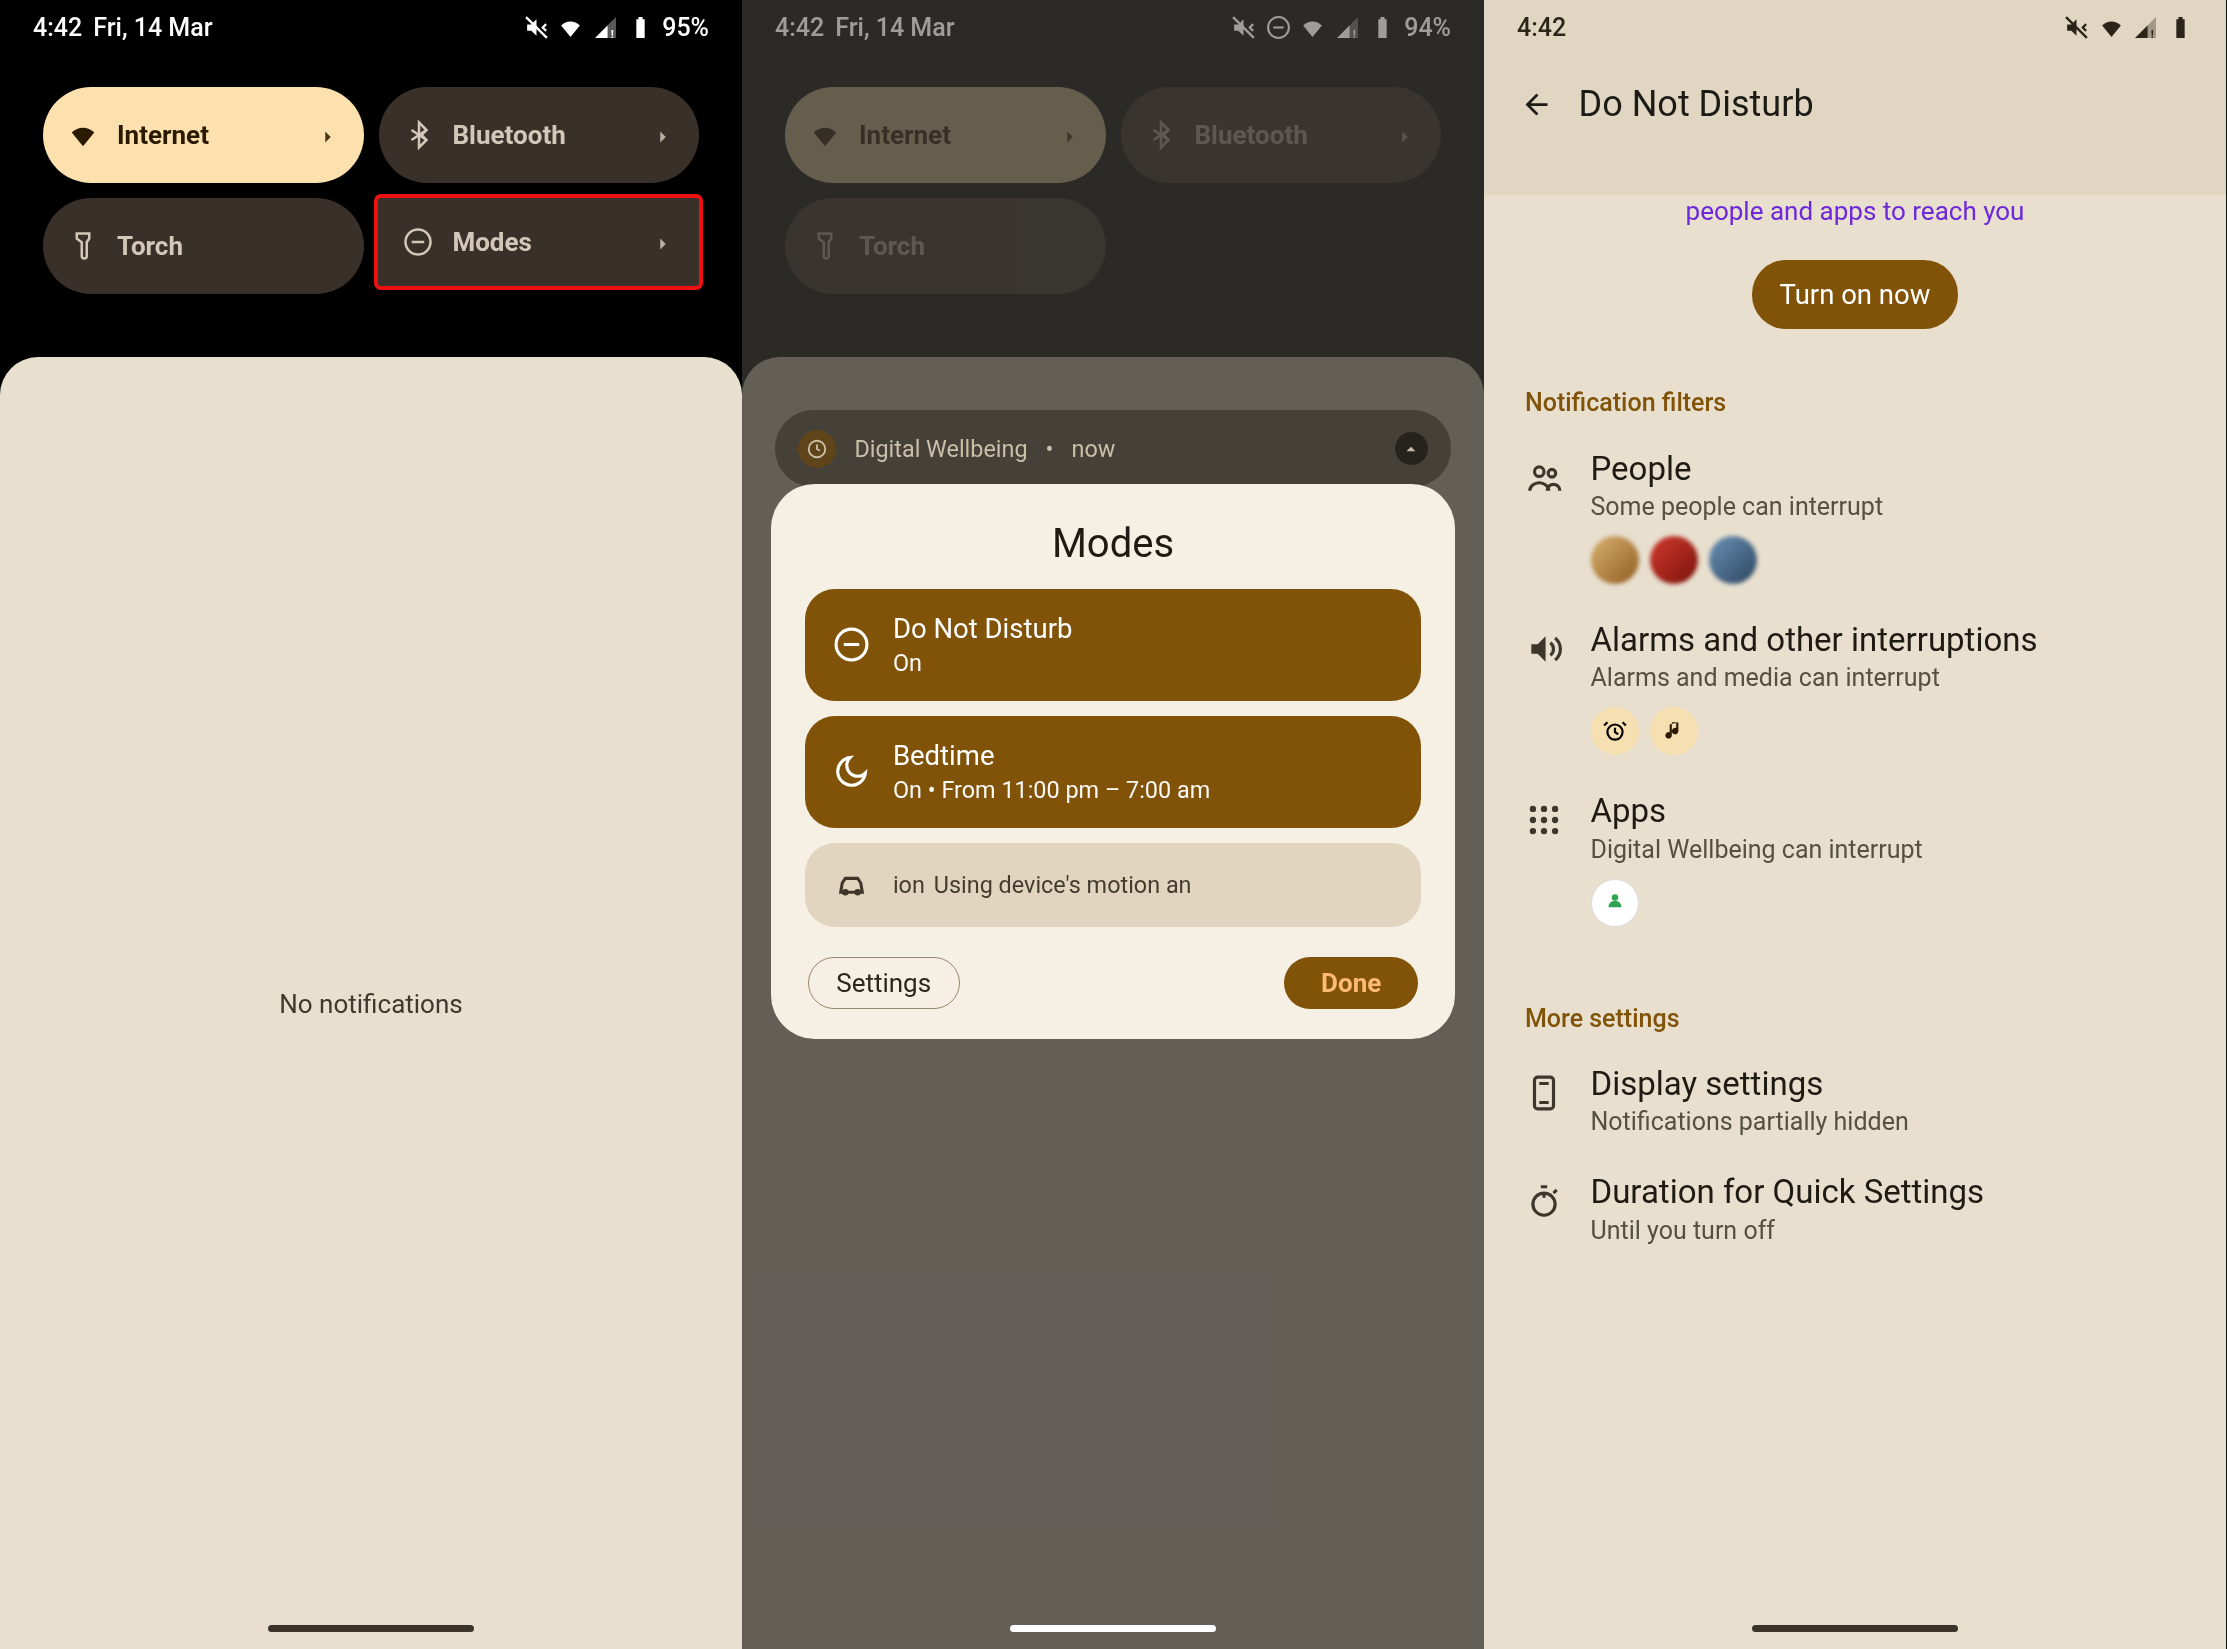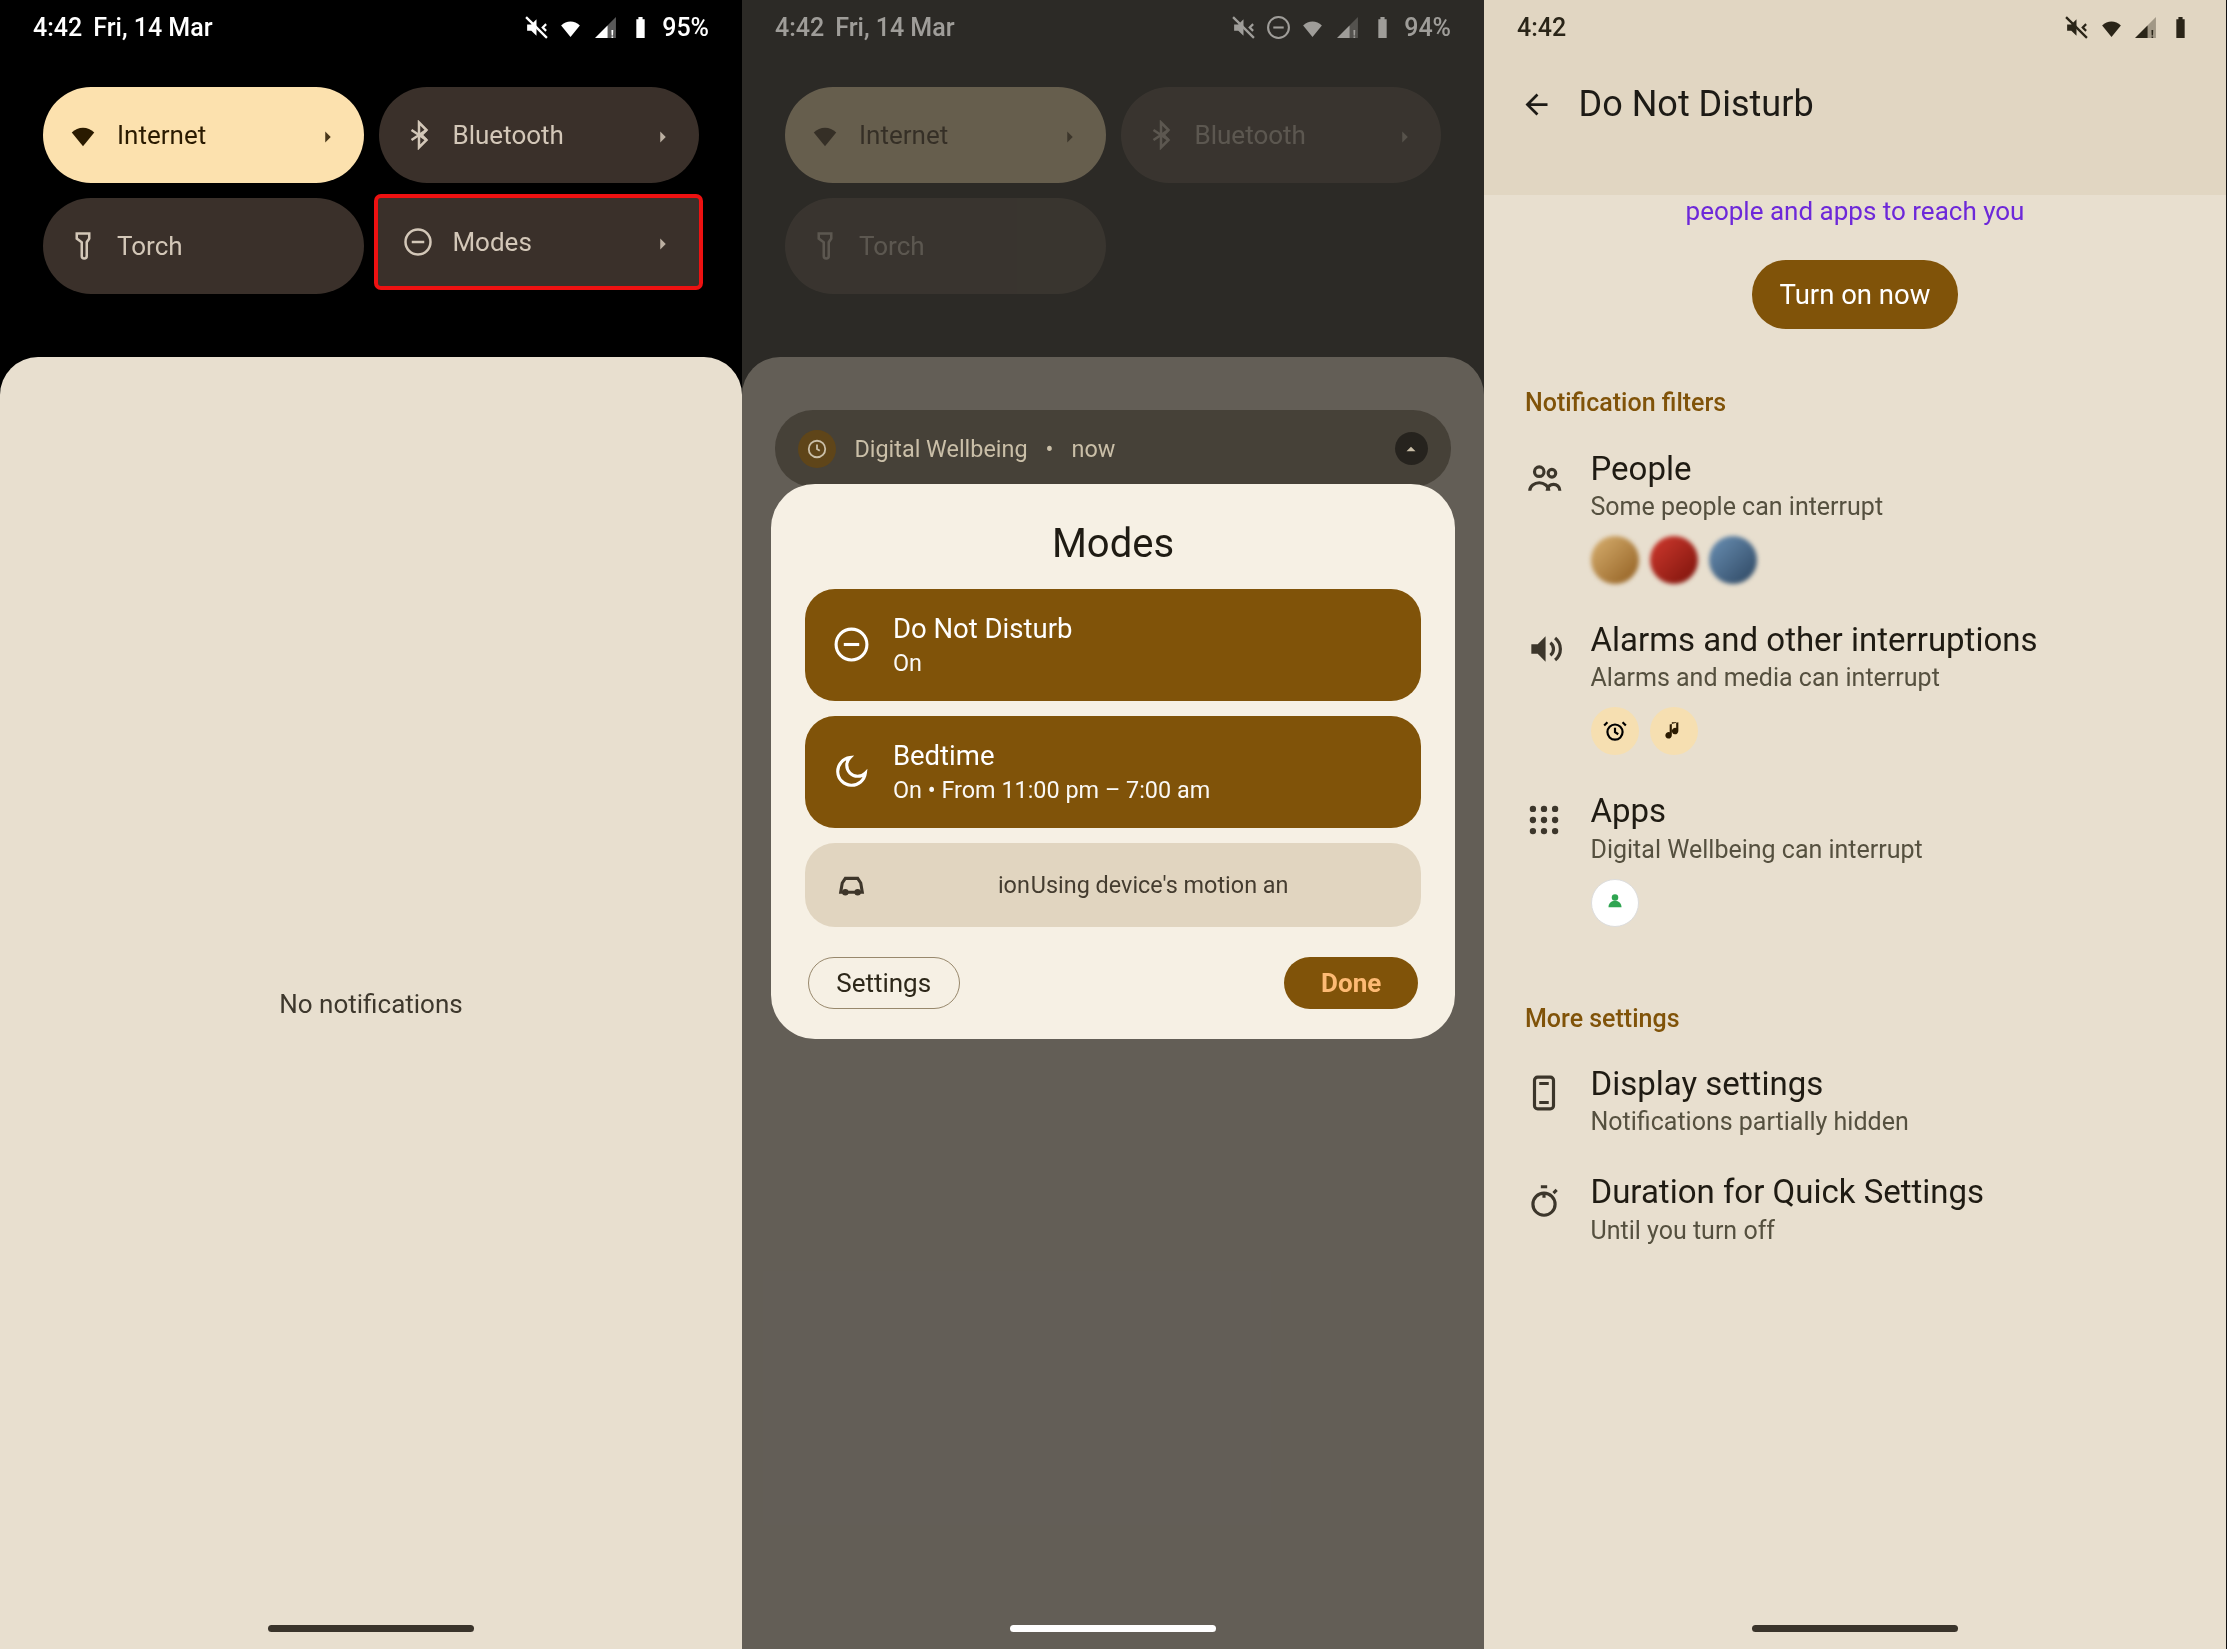--- a/index.html
+++ b/index.html
@@ -23,21 +23,21 @@
   
   .status{position:absolute;top:0;left:0;right:0;height:55px;display:flex;align-items:center;padding:0 33px;font-size:25px;font-weight:500;}
   .phone1 .status,.phone2 .status{color:#fff;}
   .phone3 .status{color:#2a2518;}
   .status .left{display:flex;align-items:center;gap:11px;}
   .status .right{margin-left:auto;display:flex;align-items:center;gap:9.6px;}
   .sicon{width:25px;height:25px;display:inline-flex;align-items:center;justify-content:center;}
   .sicon svg{width:100%;height:100%;fill:currentColor;}
   
   .qs{position:absolute;top:72px;left:0;right:0;padding:15px 43px 25px;display:grid;grid-template-columns:1fr 1fr;gap:15px;}
-  .tile{height:96px;border-radius:48px;display:flex;align-items:center;padding:0 25px;gap:19px;color:var(--qs-icon);background:var(--qs-dark);font-size:26px;font-weight:400;}
+  .tile{height:96px;border-radius:48px;display:flex;align-items:center;padding:0 25px;gap:19px;color:var(--qs-icon);background:var(--qs-dark);font-size:26px;font-weight:700;}
   .tile.on{background:var(--cream);color:#2a1a00;}
   .tile .ticon{width:30px;height:30px;flex:0 0 30px;}
   .tile .ticon svg{width:100%;height:100%;fill:currentColor;}
   .tile .tlabel{flex:1;}
   .tile .chev{width:22px;height:22px;opacity:.85;}
   .tile .chev svg{width:100%;height:100%;fill:currentColor;}
   .highlight-box{border:4.1px solid #e11;border-radius:6.9px;margin:-4.1px;}
   
   .shade-panel{position:absolute;top:357px;left:0;right:0;bottom:0;border-radius:38px 38px 0 0;background:var(--panel);display:flex;align-items:center;justify-content:center;color:#3e382d;font-size:26px;}
   
@@ -57,21 +57,21 @@
   .modal{position:absolute;top:484px;left:29px;right:29px;border-radius:44px;background:#f6f0e4;padding:36px 34px 30px;}
   .modal-title{text-align:center;font-size:40px;color:#1f1b13;margin-bottom:22px;}
   .mode-card{border-radius:30px;padding:23.4px 27.5px;display:flex;align-items:center;gap:23.4px;margin-bottom:15px;}
   .mode-card.active{background:var(--accent-dark);color:#fff;}
   .mode-card.inactive{background:#e1d5c0;color:#3e362a;}
   .mode-card .micon{width:37px;height:37px;flex:0 0 37px;}
   .mode-card .micon svg{width:100%;height:100%;fill:currentColor;stroke:currentColor;}
   .mode-card .mtext{display:flex;flex-direction:column;gap:4.1px;min-width:0;flex:1;}
   .mode-card .mtitle{font-size:27.5px;font-weight:400;}
   .mode-card .msub{font-size:23.4px;opacity:.96;white-space:nowrap;overflow:hidden;}
-  .mode-card.inactive .msub{display:flex;justify-content:center;gap:1px;}
+  .mode-card.inactive .msub{display:flex;justify-content:flex-start;gap:9px;}
   .modal-actions{display:flex;justify-content:space-between;margin-top:30px;padding:0 2.7px;}
   .btn{height:52px;border-radius:32px;display:flex;align-items:center;justify-content:center;padding:0 27.5px;font-size:26px;}
   .btn.outline{border:1.4px solid #98886c;background:transparent;color:#2d2719;}
   .btn.filled{background:var(--accent-dark);color:#fdba74;padding:12px 37px;font-weight:bold;}
   
   .p3top{position:absolute;top:0;left:0;right:0;height:195px;background:var(--panel2);}
   .appbar{position:absolute;top:82px;left:0;right:0;display:flex;align-items:center;gap:20.6px;padding:0 30px;}
   .back{width:44px;height:44px;display:flex;align-items:center;justify-content:center;}
   .back svg{width:33px;height:33px;fill:#1d1b16;}
   .appbar-title{font-size:36px;color:#1d1b16;}

